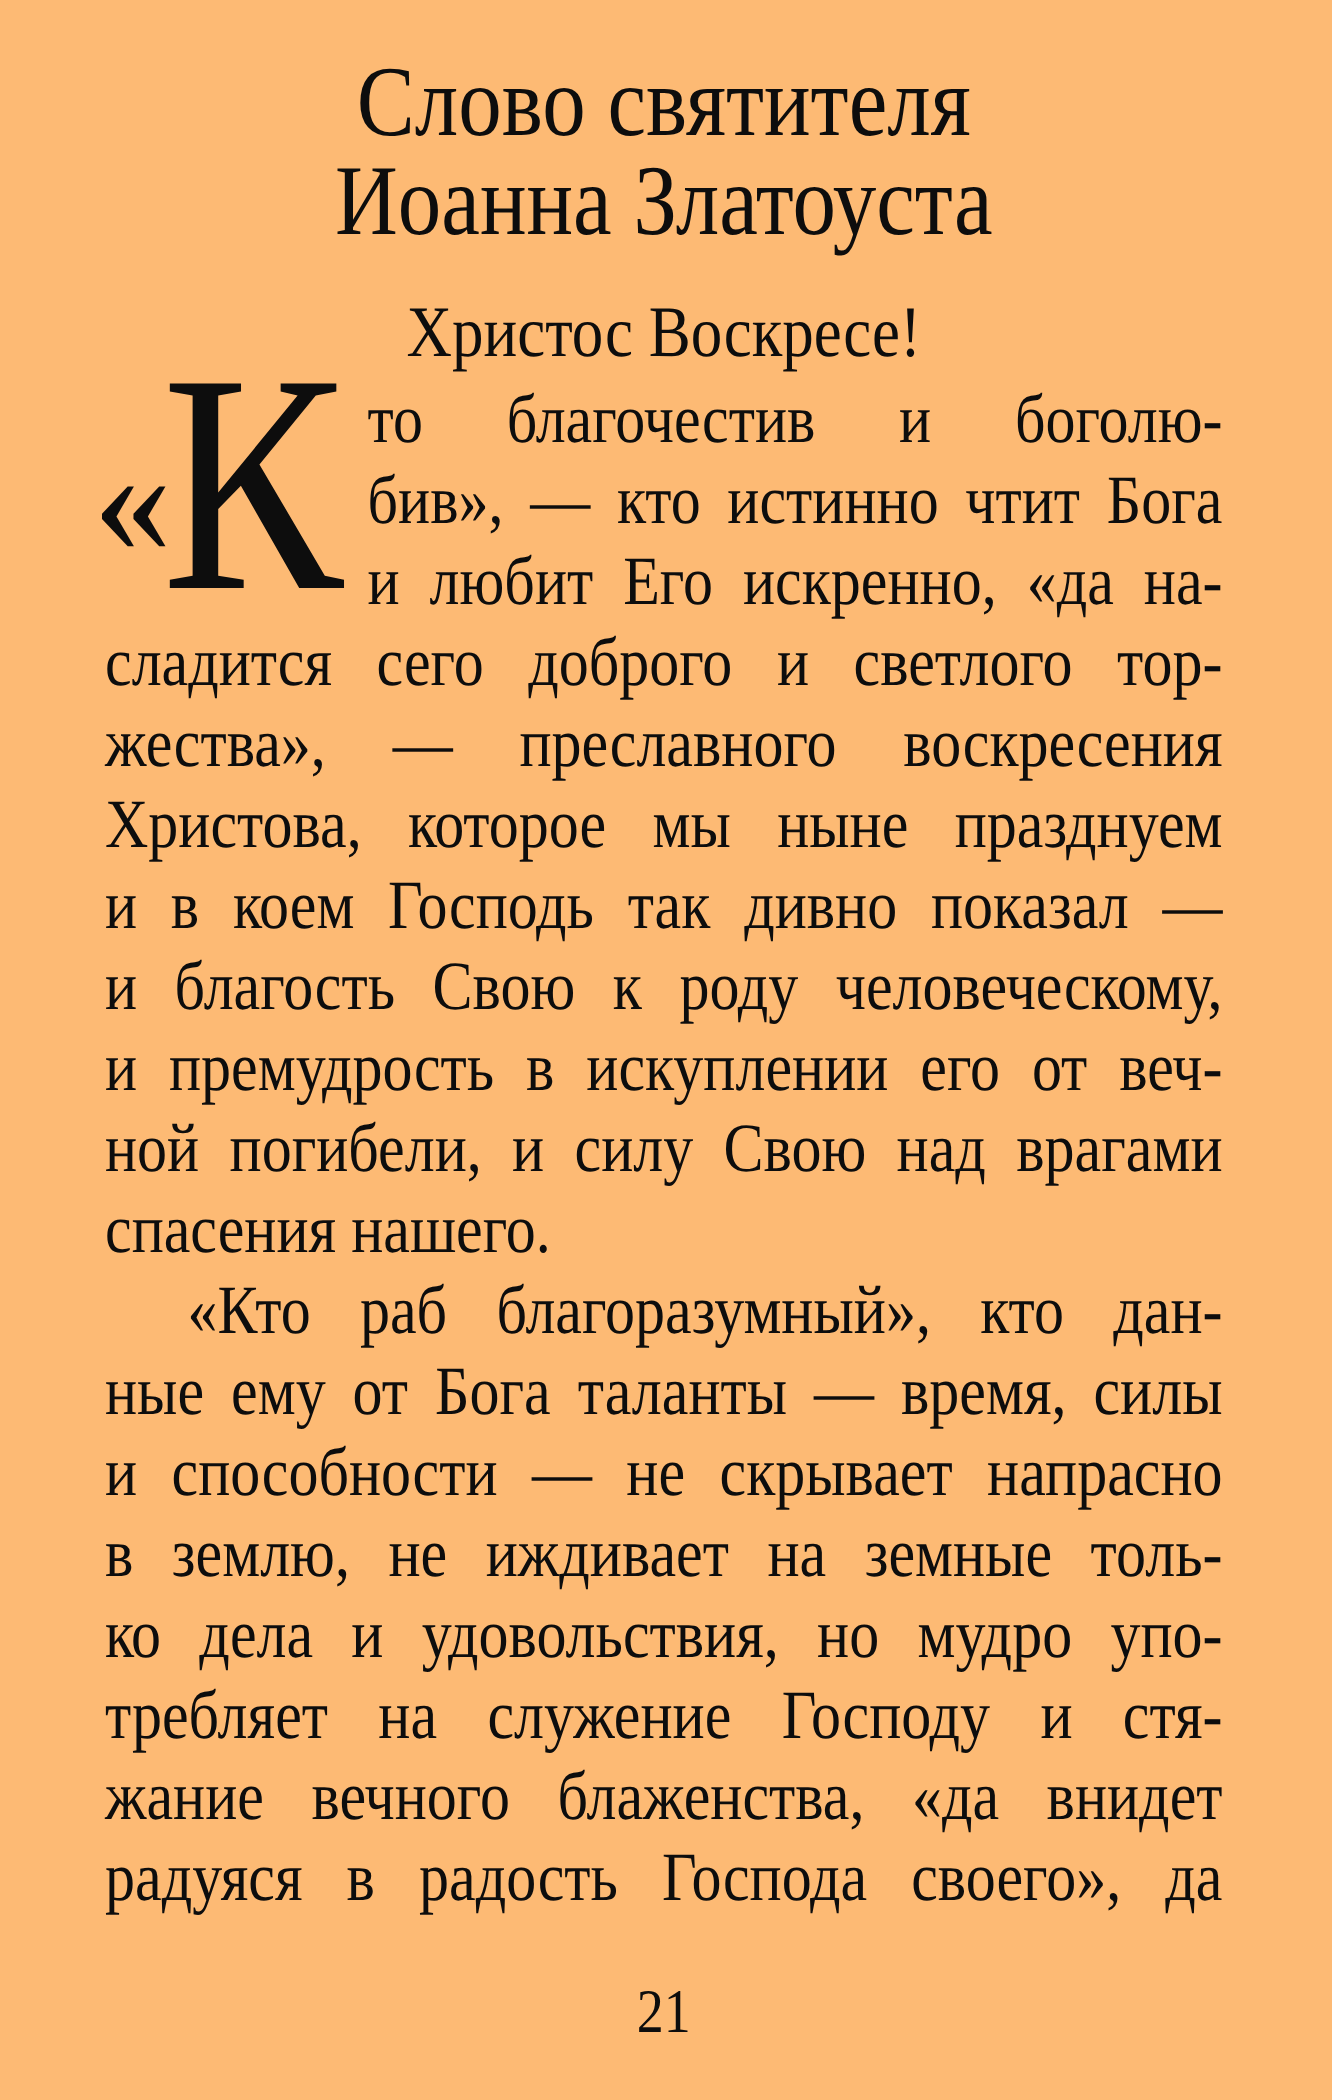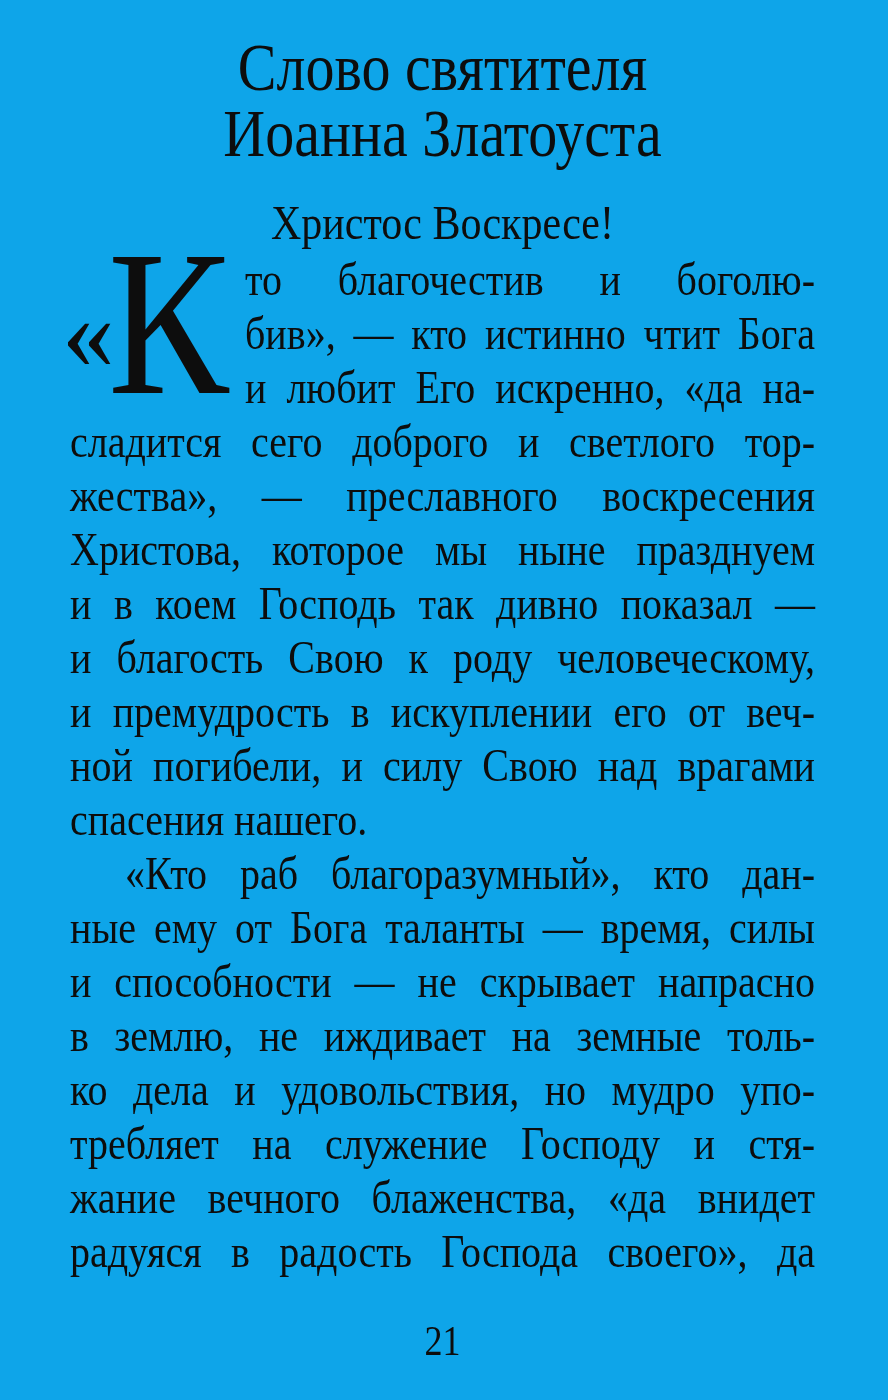--- a/index.html
+++ b/index.html
@@ -1,19 +1,19 @@
 <!DOCTYPE html>
 <html><head>
 <meta charset="utf-8">
 <style>
   html,body{margin:0;padding:0;background:#e8e8e8;}
   .page{
     position:relative;
     width:888px;height:1400px;
-    background:#0ea5e9;
+    background:#fdba74;
     color:#0d0d0d;
     font-family:"Liberation Serif","DejaVu Serif",serif;
     overflow:hidden;
     margin:0 auto;
   }
   
   .title{
     position:absolute;top:35px;left:70px;width:745px;
     text-align:center;
     font-size:58px;line-height:57px;

